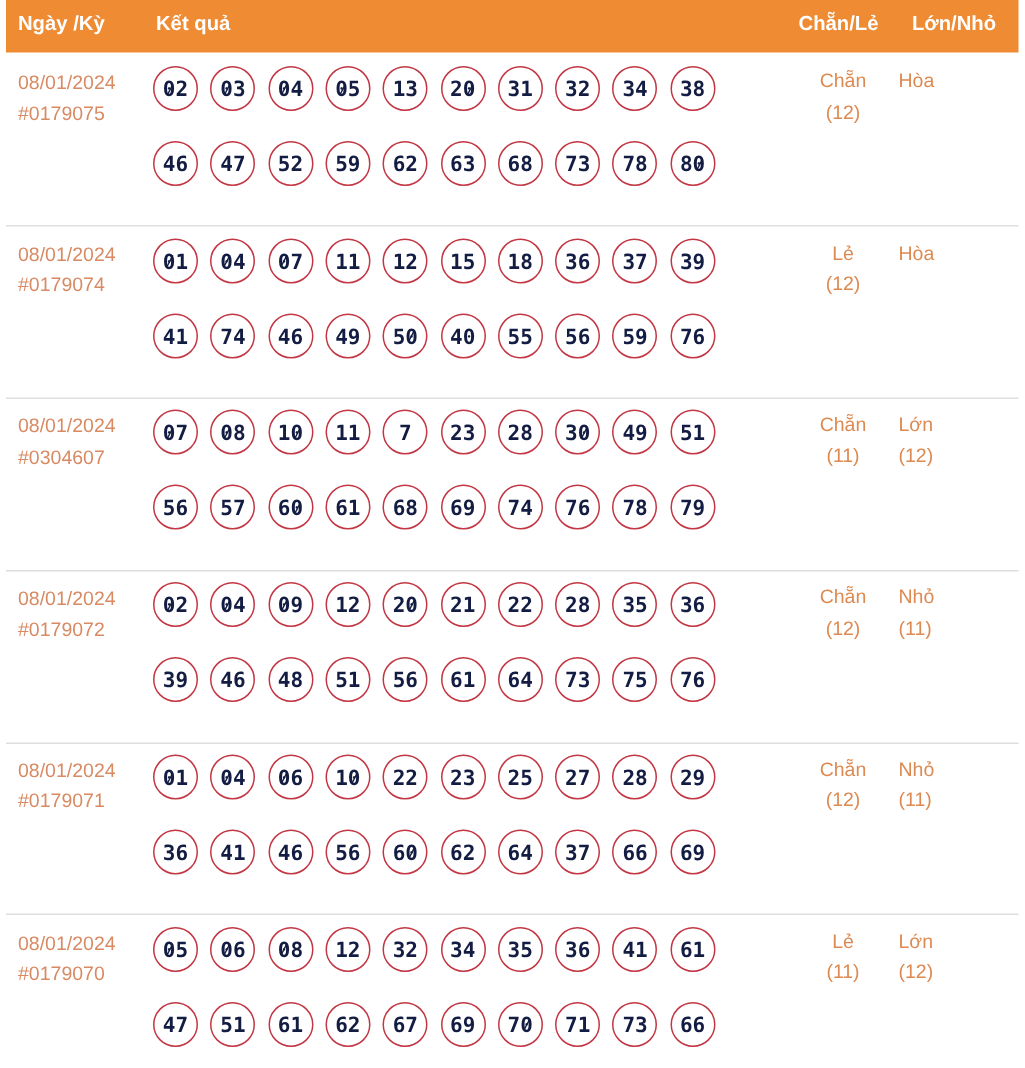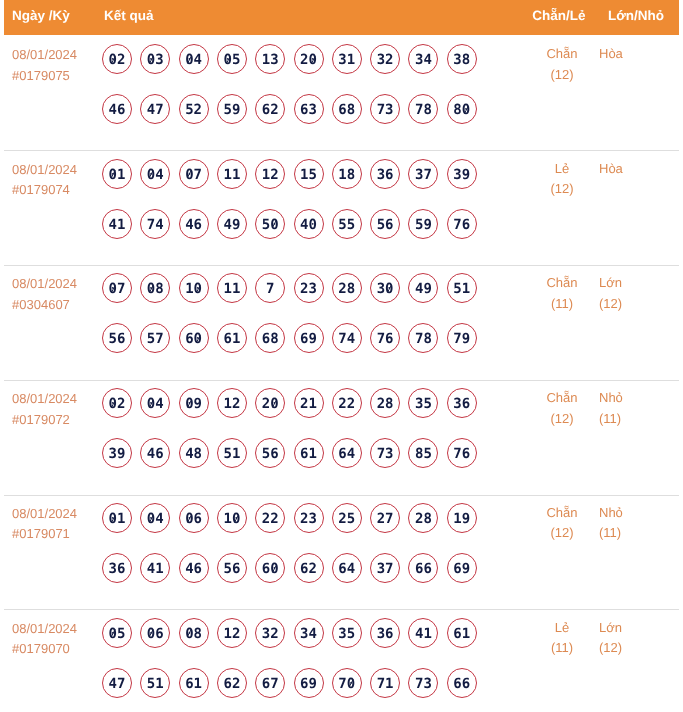--- a/index.html
+++ b/index.html
@@ -235,21 +235,21 @@
           </div>
           <div class="ball-row" style="top:59px">
             <div class="ball" style="left:0px"><span class="bt">39</span></div>
             <div class="ball" style="left:38.3px"><span class="bt">46</span></div>
             <div class="ball" style="left:76.6px"><span class="bt">48</span></div>
             <div class="ball" style="left:114.89999999999999px"><span class="bt">51</span></div>
             <div class="ball" style="left:153.2px"><span class="bt">56</span></div>
             <div class="ball" style="left:191.5px"><span class="bt">61</span></div>
             <div class="ball" style="left:229.79999999999998px"><span class="bt">64</span></div>
             <div class="ball" style="left:268.09999999999997px"><span class="bt">73</span></div>
-            <div class="ball" style="left:306.4px"><span class="bt">85</span></div>
+            <div class="ball" style="left:306.4px"><span class="bt">75</span></div>
             <div class="ball" style="left:344.7px"><span class="bt">76</span></div>
           </div>
         </div>
         <div class="parity-cell">
           <div>Chẵn</div>
           <div>(12)</div>
         </div>
         <div class="size-cell">
           <div>Nhỏ</div>
           <div>(11)</div>
@@ -273,21 +273,21 @@
                 <line x1="2.45" y1="9.5" x2="6.25" y2="2.3" stroke="#131c42" stroke-width="0.95"></line>
               </svg></div>
             <div class="ball" style="left:114.89999999999999px"><span class="bt">10</span><svg class="zslash" viewBox="0 0 10 12" style="left:14.239999999999998px; top:8.8px">
                 <line x1="2.45" y1="9.5" x2="6.25" y2="2.3" stroke="#131c42" stroke-width="0.95"></line>
               </svg></div>
             <div class="ball" style="left:153.2px"><span class="bt">22</span></div>
             <div class="ball" style="left:191.5px"><span class="bt">23</span></div>
             <div class="ball" style="left:229.79999999999998px"><span class="bt">25</span></div>
             <div class="ball" style="left:268.09999999999997px"><span class="bt">27</span></div>
             <div class="ball" style="left:306.4px"><span class="bt">28</span></div>
-            <div class="ball" style="left:344.7px"><span class="bt">19</span></div>
+            <div class="ball" style="left:344.7px"><span class="bt">29</span></div>
           </div>
           <div class="ball-row" style="top:59px">
             <div class="ball" style="left:0px"><span class="bt">36</span></div>
             <div class="ball" style="left:38.3px"><span class="bt">41</span></div>
             <div class="ball" style="left:76.6px"><span class="bt">46</span></div>
             <div class="ball" style="left:114.89999999999999px"><span class="bt">56</span></div>
             <div class="ball" style="left:153.2px"><span class="bt">60</span><svg class="zslash" viewBox="0 0 10 12" style="left:14.239999999999998px; top:8.8px">
                 <line x1="2.45" y1="9.5" x2="6.25" y2="2.3" stroke="#131c42" stroke-width="0.95"></line>
               </svg></div>
             <div class="ball" style="left:191.5px"><span class="bt">62</span></div>

